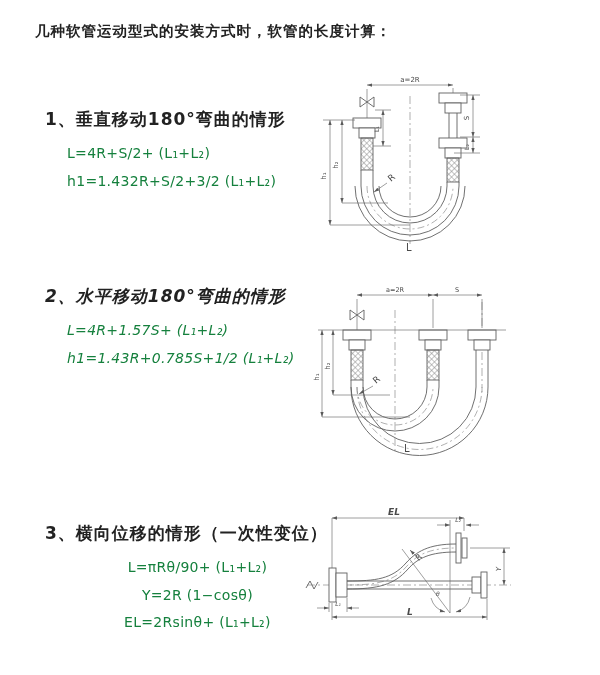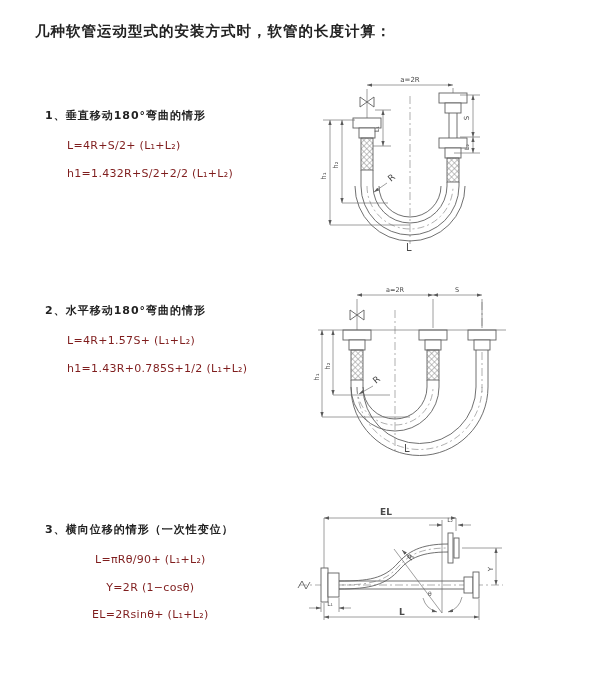--- a/index.html
+++ b/index.html
@@ -1,45 +1,45 @@
 <!DOCTYPE html>
 <html><head>
 <meta charset="utf-8">
 <style>
   html,body{margin:0;padding:0;background:#fff;}
   body{font-family:"DejaVu Sans","Liberation Sans",sans-serif;color:#2d2d2d;}
   .page{position:relative;width:600px;height:675px;background:#ffffff;overflow:hidden;padding-left:27px;}
   .title{position:absolute;left:35px;top:22px;font-size:14.5px;font-weight:bold;letter-spacing:1px;color:#222;}
   .section{position:absolute;left:45px;}
-  .sec1{top:108px;} .sec2{top:303px;} .sec3{top:522px;text-align:center;}
-  .sec-heading{font-size:11px;font-weight:bold;letter-spacing:1px;color:#222;white-space:pre;}
+  .sec1{top:108px;} .sec2{top:285px;font-style:italic;} .sec3{top:522px;text-align:center;}
+  .sec-heading{font-size:17px;font-weight:bold;letter-spacing:1px;color:#222;white-space:pre;}
   .formulas{margin:9px 0 0 22px;}
-  .formula{font-size:11px;line-height:27.5px;white-space:pre;color:#7f1d1d;letter-spacing:.3px;}
+  .formula{font-size:14px;line-height:27.5px;white-space:pre;color:#15803d;letter-spacing:.3px;}
   .diag{position:absolute;}
-  .d1{left:313px;top:66px;} .d2{left:310px;top:282px;} .d3{left:296px;top:505px;}
+  .d1{left:313px;top:66px;} .d2{left:310px;top:282px;} .d3{left:304px;top:505px;font-style:italic;}
   svg{display:block;}
   .drw{stroke:#606060;stroke-width:.9;fill:none;}
   .fit{stroke:#606060;stroke-width:.9;fill:#ffffff;}
   .dim{stroke:#6a6a6a;stroke-width:.65;fill:none;}
   .cl{stroke:#7a7a7a;stroke-width:.6;fill:none;stroke-dasharray:8 3 2 3;}
   .cla{stroke:#7a7a7a;stroke-width:.6;fill:none;stroke-dasharray:7 3 2 3;}
   text{fill:#4a4a4a;}
 </style>
 </head>
 <body>
 
 <div class="page">
 
   <div class="title">几种软管运动型式的安装方式时，软管的长度计算：</div>
 
   <div class="section sec1">
     <div class="sec-heading">1、垂直移动180°弯曲的情形</div>
     <div class="formulas">
       <div class="formula">L=4R+S/2+ (L₁+L₂)</div>
-      <div class="formula">h1=1.432R+S/2+2/2 (L₁+L₂)</div>
+      <div class="formula">h1=1.432R+S/2+3/2 (L₁+L₂)</div>
     </div>
   </div>
 
   <div class="section sec2">
     <div class="sec-heading">2、水平移动180°弯曲的情形</div>
     <div class="formulas">
       <div class="formula">L=4R+1.57S+ (L₁+L₂)</div>
       <div class="formula">h1=1.43R+0.785S+1/2 (L₁+L₂)</div>
     </div>
   </div>

